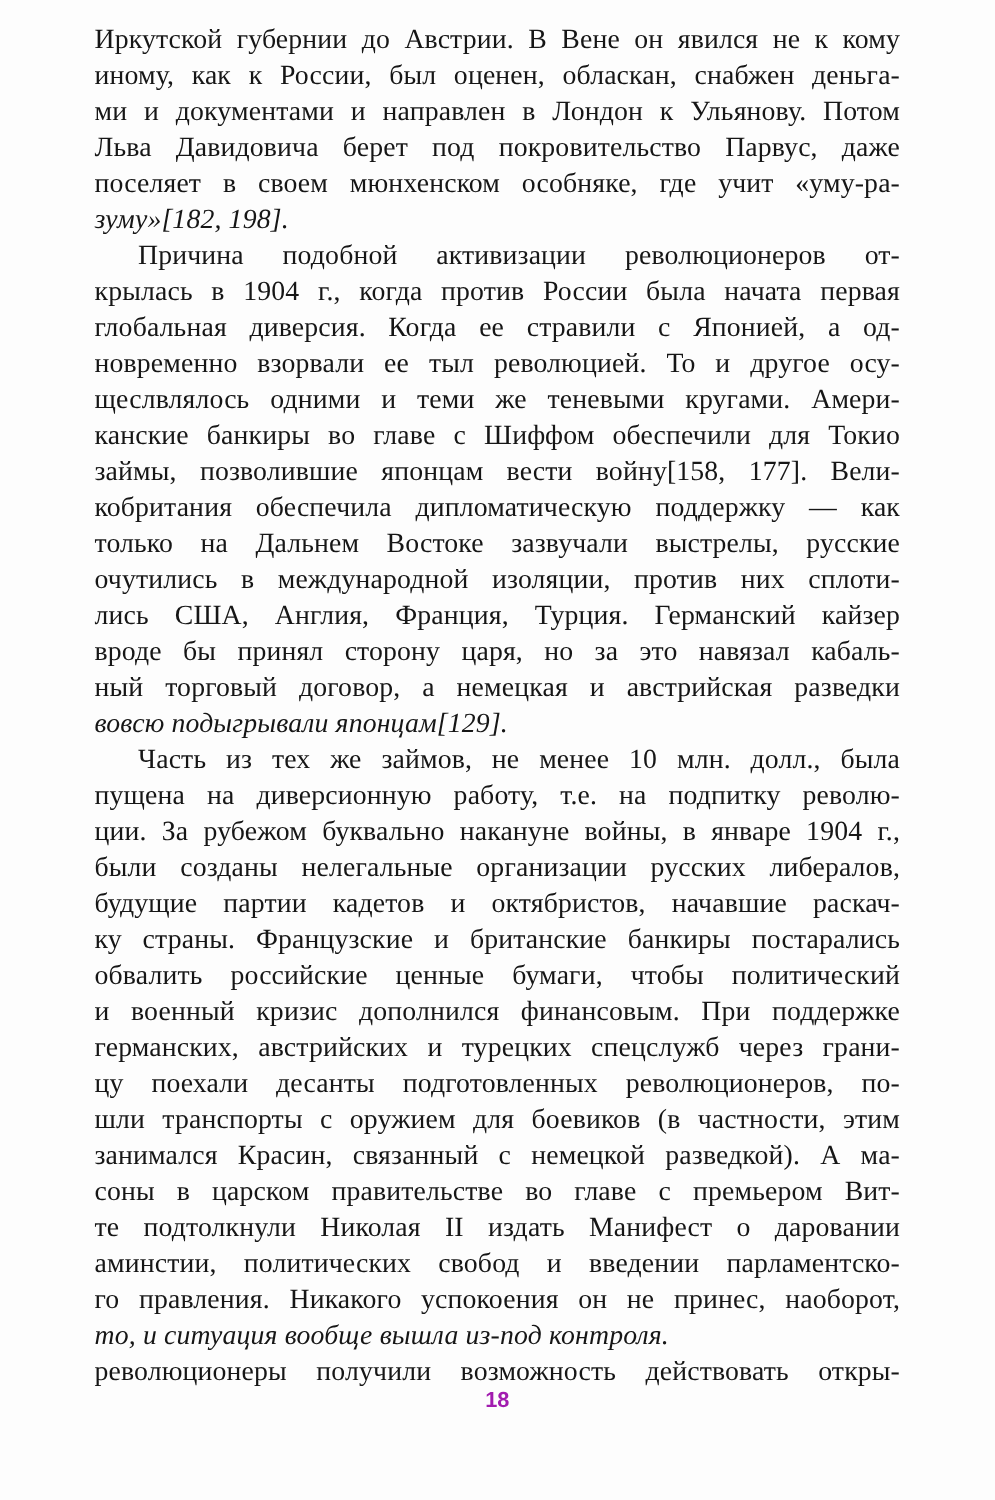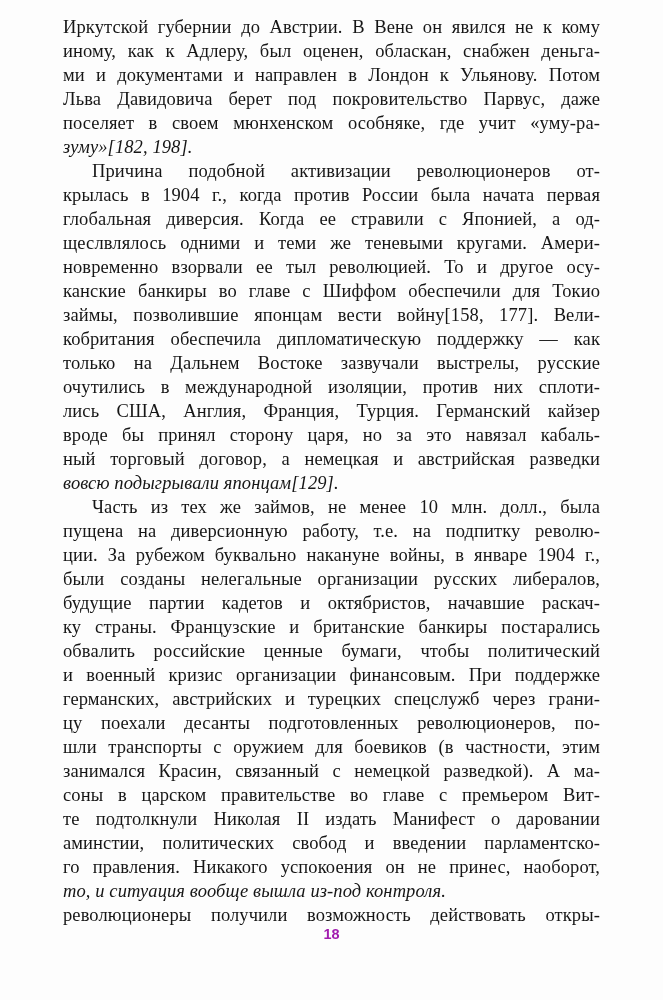--- a/index.html
+++ b/index.html
@@ -57,51 +57,51 @@
     color: #a21caf;
   }
 </style>
 </head>
 <body>
 
 <div class="page">
   <div class="text-block" id="text-block">
       <div class="paragraph">
         <div class="line first">Иркутской губернии до Австрии. В Вене он явился не к кому</div>
-        <div class="line">иному, как к Адлеру, был оценен, обласкан, снабжен деньга-</div>
+        <div class="line">иному, как к России, был оценен, обласкан, снабжен деньга-</div>
         <div class="line">ми и документами и направлен в Лондон к Ульянову. Потом</div>
         <div class="line">Льва Давидовича берет под покровительство Парвус, даже</div>
         <div class="line">поселяет в своем мюнхенском особняке, где учит «уму-ра-</div>
         <div class="line last">зуму»[182, 198].</div>
       </div>
       <div class="paragraph indented">
         <div class="line first">Причина подобной активизации революционеров от-</div>
         <div class="line">крылась в 1904 г., когда против России была начата первая</div>
         <div class="line">глобальная диверсия. Когда ее стравили с Японией, а од-</div>
+        <div class="line">новременно взорвали ее тыл революцией. То и другое осу-</div>
         <div class="line">щеслвлялось одними и теми же теневыми кругами. Амери-</div>
-        <div class="line">новременно взорвали ее тыл революцией. То и другое осу-</div>
         <div class="line">канские банкиры во главе с Шиффом обеспечили для Токио</div>
         <div class="line">займы, позволившие японцам вести войну[158, 177]. Вели-</div>
         <div class="line">кобритания обеспечила дипломатическую поддержку — как</div>
         <div class="line">только на Дальнем Востоке зазвучали выстрелы, русские</div>
         <div class="line">очутились в международной изоляции, против них сплоти-</div>
         <div class="line">лись США, Англия, Франция, Турция. Германский кайзер</div>
         <div class="line">вроде бы принял сторону царя, но за это навязал кабаль-</div>
         <div class="line">ный торговый договор, а немецкая и австрийская разведки</div>
         <div class="line last">вовсю подыгрывали японцам[129].</div>
       </div>
       <div class="paragraph indented">
         <div class="line first">Часть из тех же займов, не менее 10 млн. долл., была</div>
         <div class="line">пущена на диверсионную работу, т.е. на подпитку револю-</div>
         <div class="line">ции. За рубежом буквально накануне войны, в январе 1904 г.,</div>
         <div class="line">были созданы нелегальные организации русских либералов,</div>
         <div class="line">будущие партии кадетов и октябристов, начавшие раскач-</div>
         <div class="line">ку страны. Французские и британские банкиры постарались</div>
         <div class="line">обвалить российские ценные бумаги, чтобы политический</div>
-        <div class="line">и военный кризис организации финансовым. При поддержке</div>
+        <div class="line">и военный кризис дополнился финансовым. При поддержке</div>
         <div class="line">германских, австрийских и турецких спецслужб через грани-</div>
         <div class="line">цу поехали десанты подготовленных революционеров, по-</div>
         <div class="line">шли транспорты с оружием для боевиков (в частности, этим</div>
         <div class="line">занимался Красин, связанный с немецкой разведкой). А ма-</div>
         <div class="line">соны в царском правительстве во главе с премьером Вит-</div>
         <div class="line">те подтолкнули Николая II издать Манифест о даровании</div>
         <div class="line">аминстии, политических свобод и введении парламентско-</div>
         <div class="line">го правления. Никакого успокоения он не принес, наоборот,</div>
         <div class="line last">то, и ситуация вообще вышла из-под контроля.</div>
         <div class="line">революционеры получили возможность действовать откры-</div>

